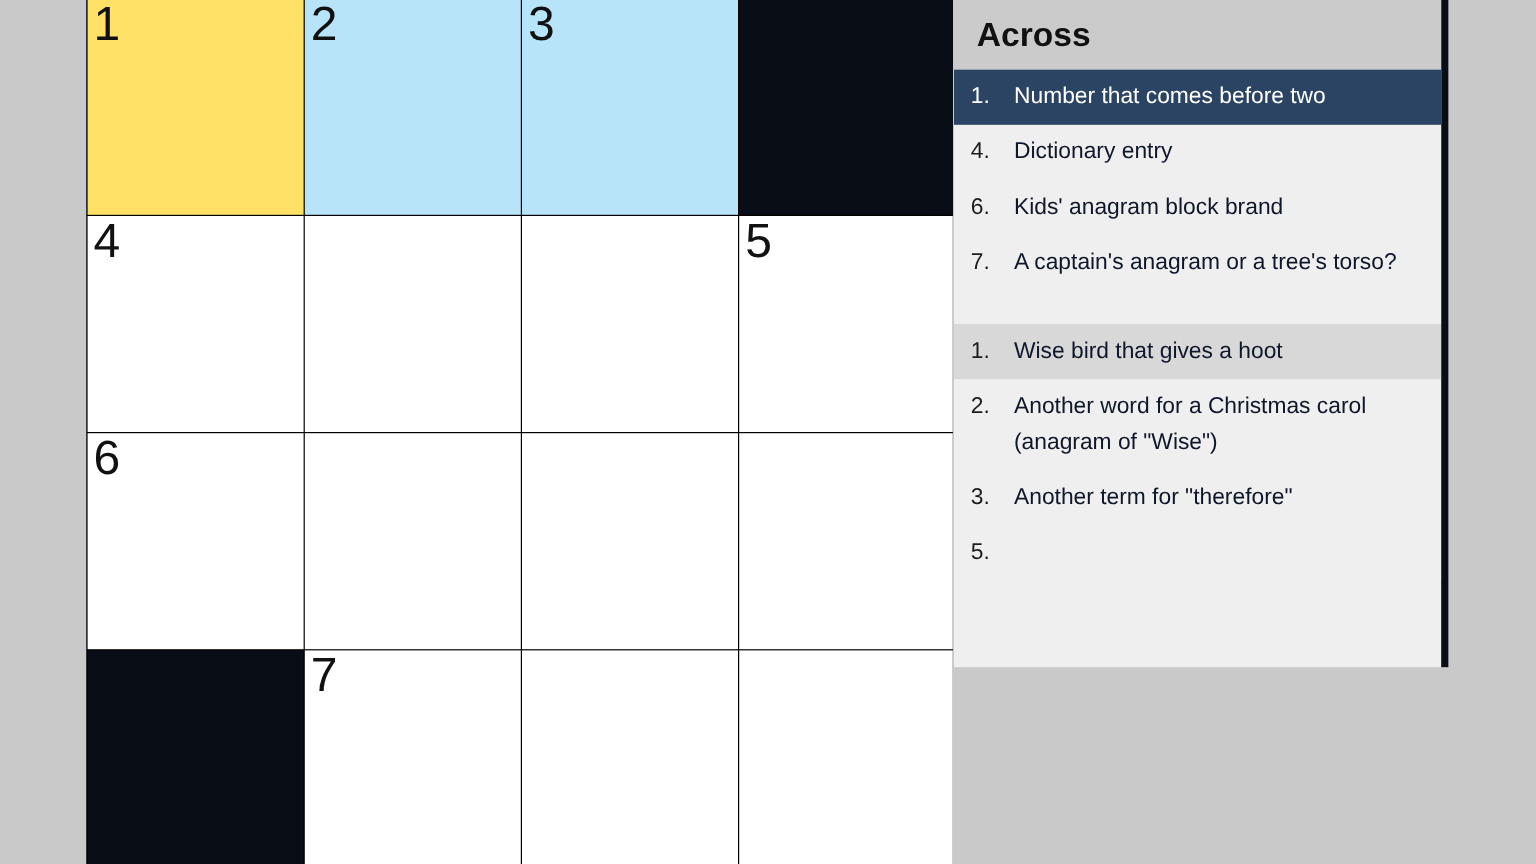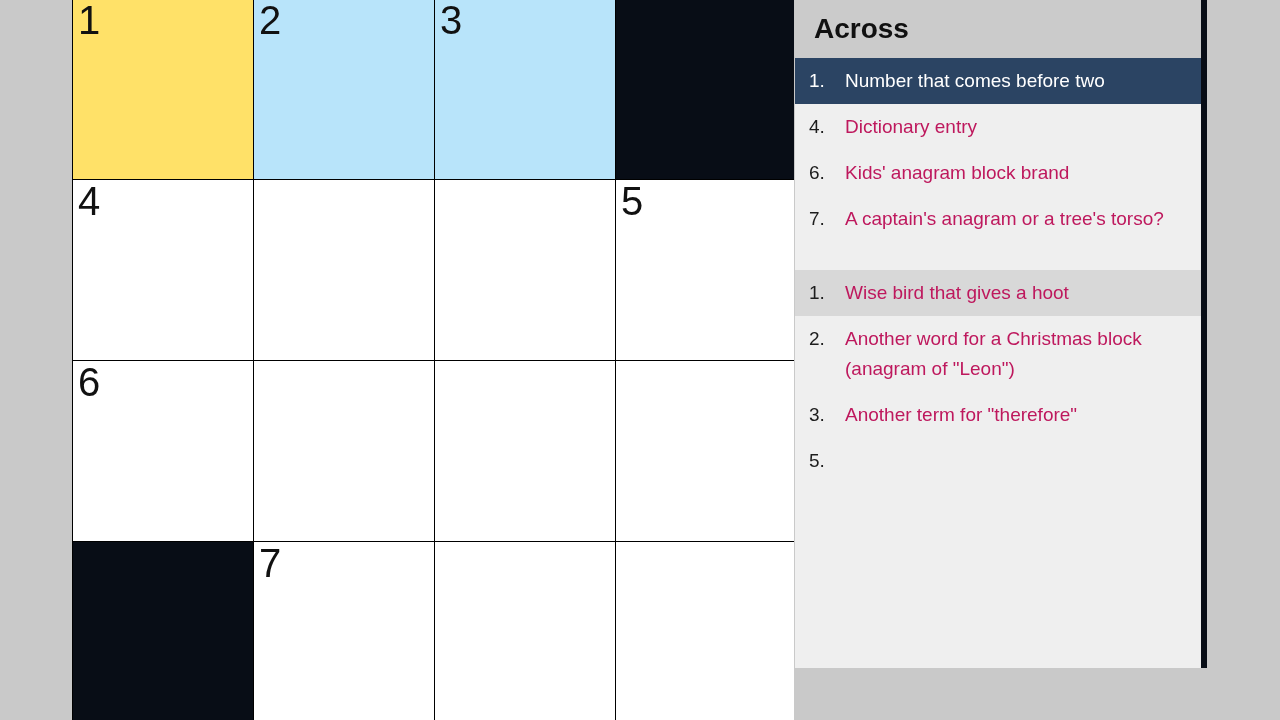--- a/index.html
+++ b/index.html
@@ -69,21 +69,21 @@
     letter-spacing: -0.5px;
     user-select: none;
   }
 
   
   #clues {
     position: absolute;
     left: 795px;
     top: 0;
     width: 412px;
-    height: 668px;
+    height: 556px;
     background: #efefef;
     border-right: 6px solid #080d16;
     box-sizing: border-box;
     overflow: hidden;
   }
 
   .clue-section { background: #efefef; }
 
   .section-header {
     background: #cbcbcb;
@@ -115,21 +115,21 @@
     line-height: 30px;
     color: #1d1d1d;
     padding-left: 6px;
     box-sizing: border-box;
   }
 
   .clue-item .txt {
     flex: 1 1 auto;
     font-size: 19px;
     line-height: 30px;
-    color: #be185d;
+    color: #0f172a;
   }
 
   .clue-item.sel-primary {
     background: #2b4463;
   }
   .clue-item.sel-primary .num,
   .clue-item.sel-primary .txt {
     color: #ffffff;
   }
 
@@ -207,21 +207,21 @@
     </div>
 
     <div class="clue-section">
       <ul class="clue-list" id="down-list">
           <li class="clue-item sel-secondary">
             <span class="num">1.</span>
             <span class="txt">Wise bird that gives a hoot</span>
           </li>
           <li class="clue-item">
             <span class="num">2.</span>
-            <span class="txt">Another word for a Christmas block (anagram of "Leon")</span>
+            <span class="txt">Another word for a Christmas carol (anagram of "Wise")</span>
           </li>
           <li class="clue-item">
             <span class="num">3.</span>
             <span class="txt">Another term for "therefore"</span>
           </li>
           <li class="clue-item">
             <span class="num">5.</span>
           </li>
         </ul>
     </div>

